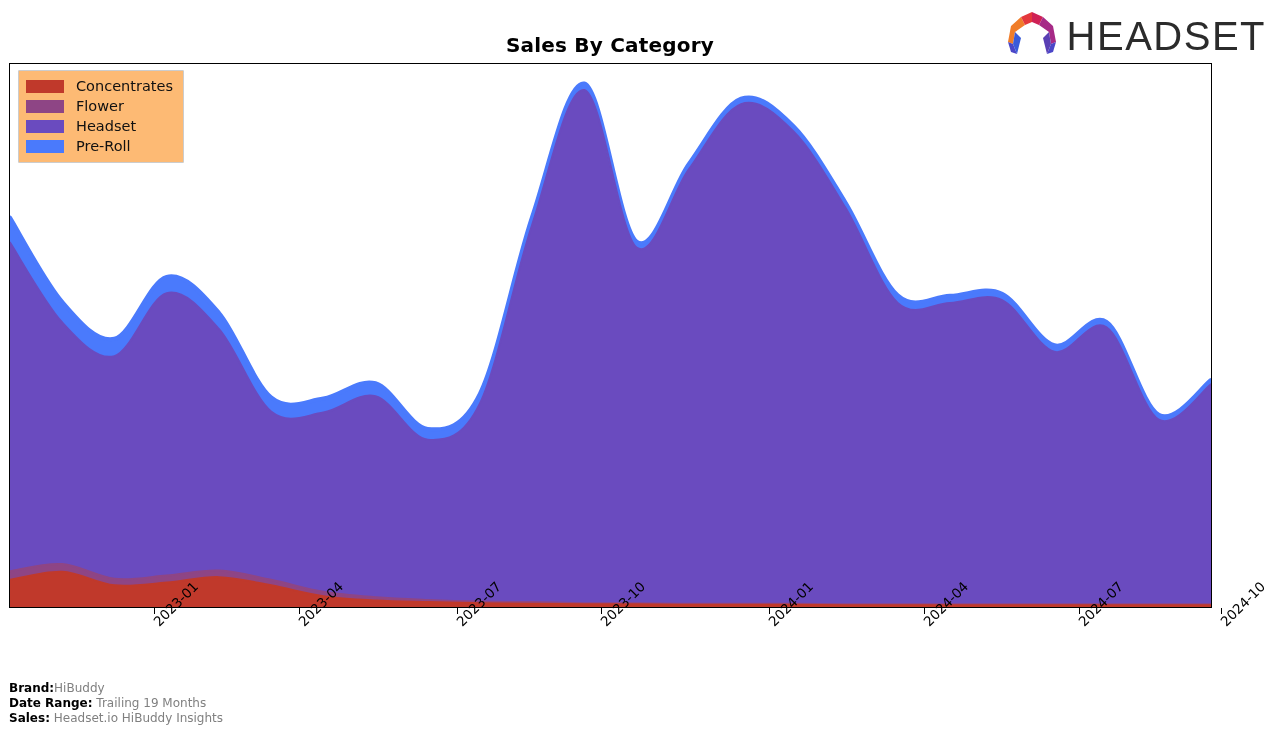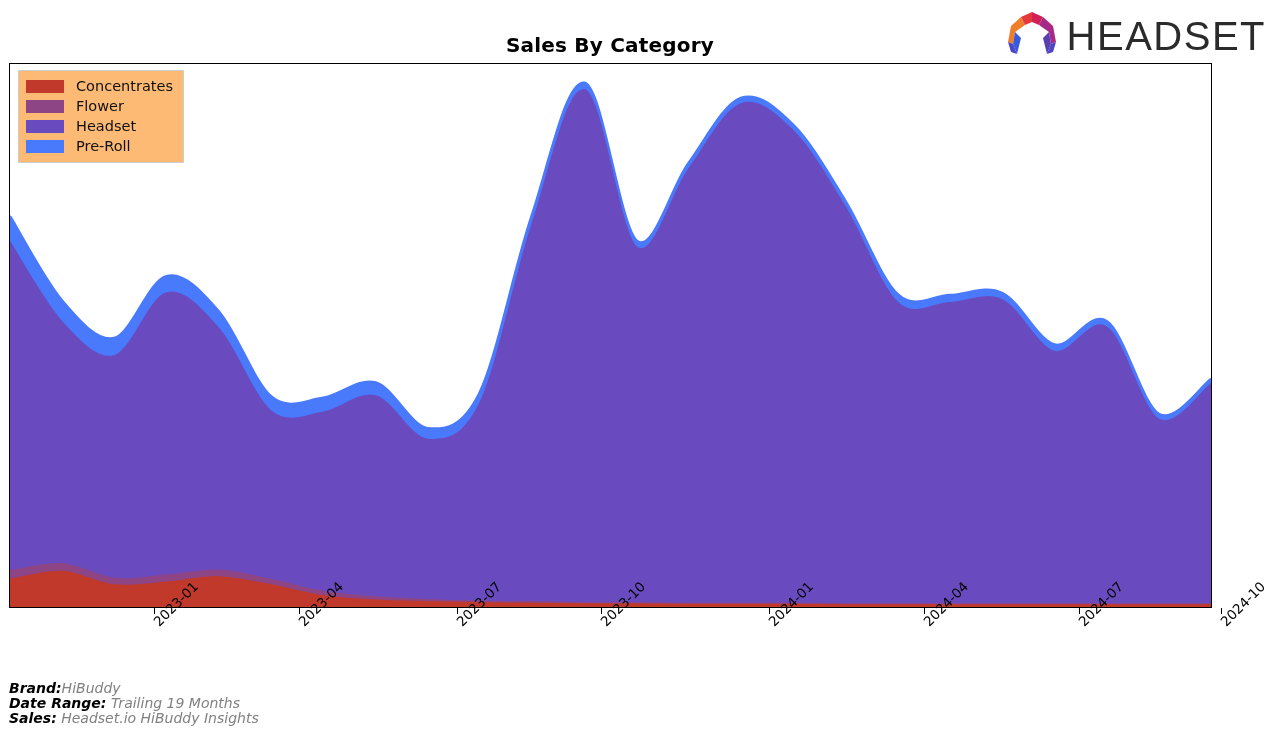--- a/index.html
+++ b/index.html
@@ -126,24 +126,23 @@
   }
 
   
   #chart-footer {
     position: absolute;
     left: 9px;
     top: 681px;
     line-height: 15px;
   }
   .footer-row {
-    font-size: 14px;
+    font-size: 12px;
     white-space: nowrap;
     font-family: "DejaVu Sans", sans-serif;
-    font-style: italic;
   }
   .footer-key {
     font-weight: bold;
     color: #000000;
   }
   .footer-val {
     color: #808080;
   }
 </style>
 </head>

